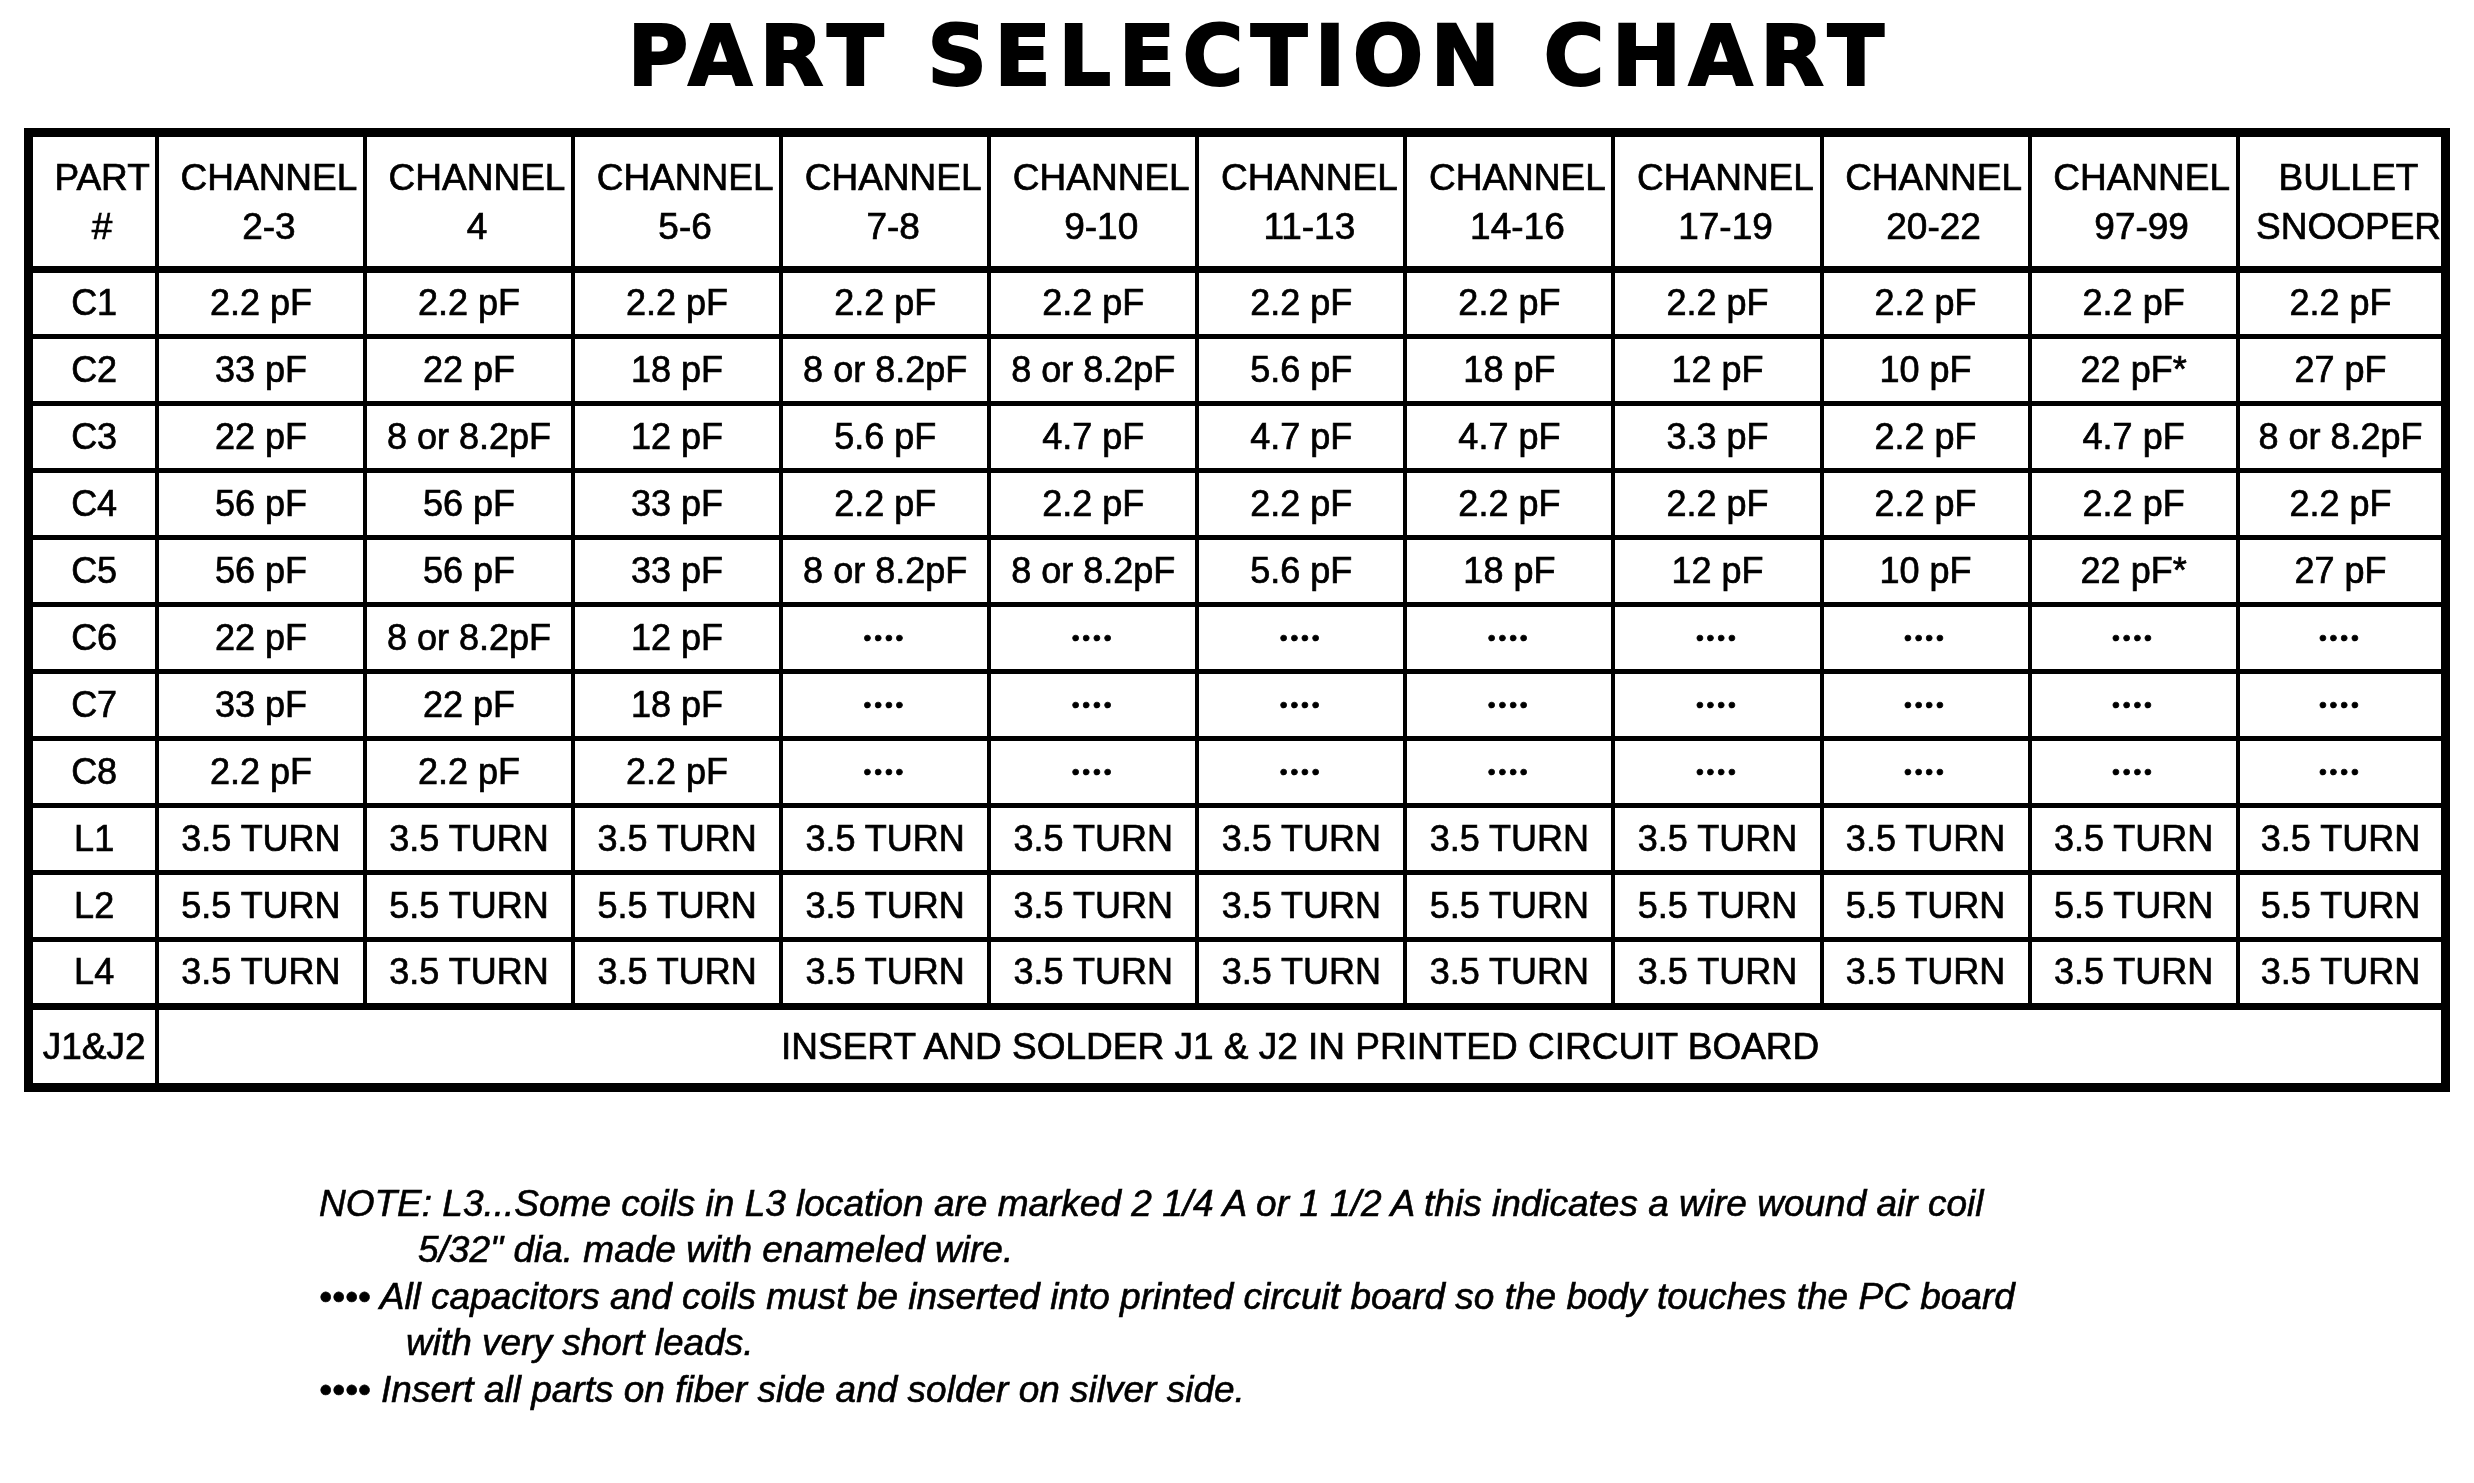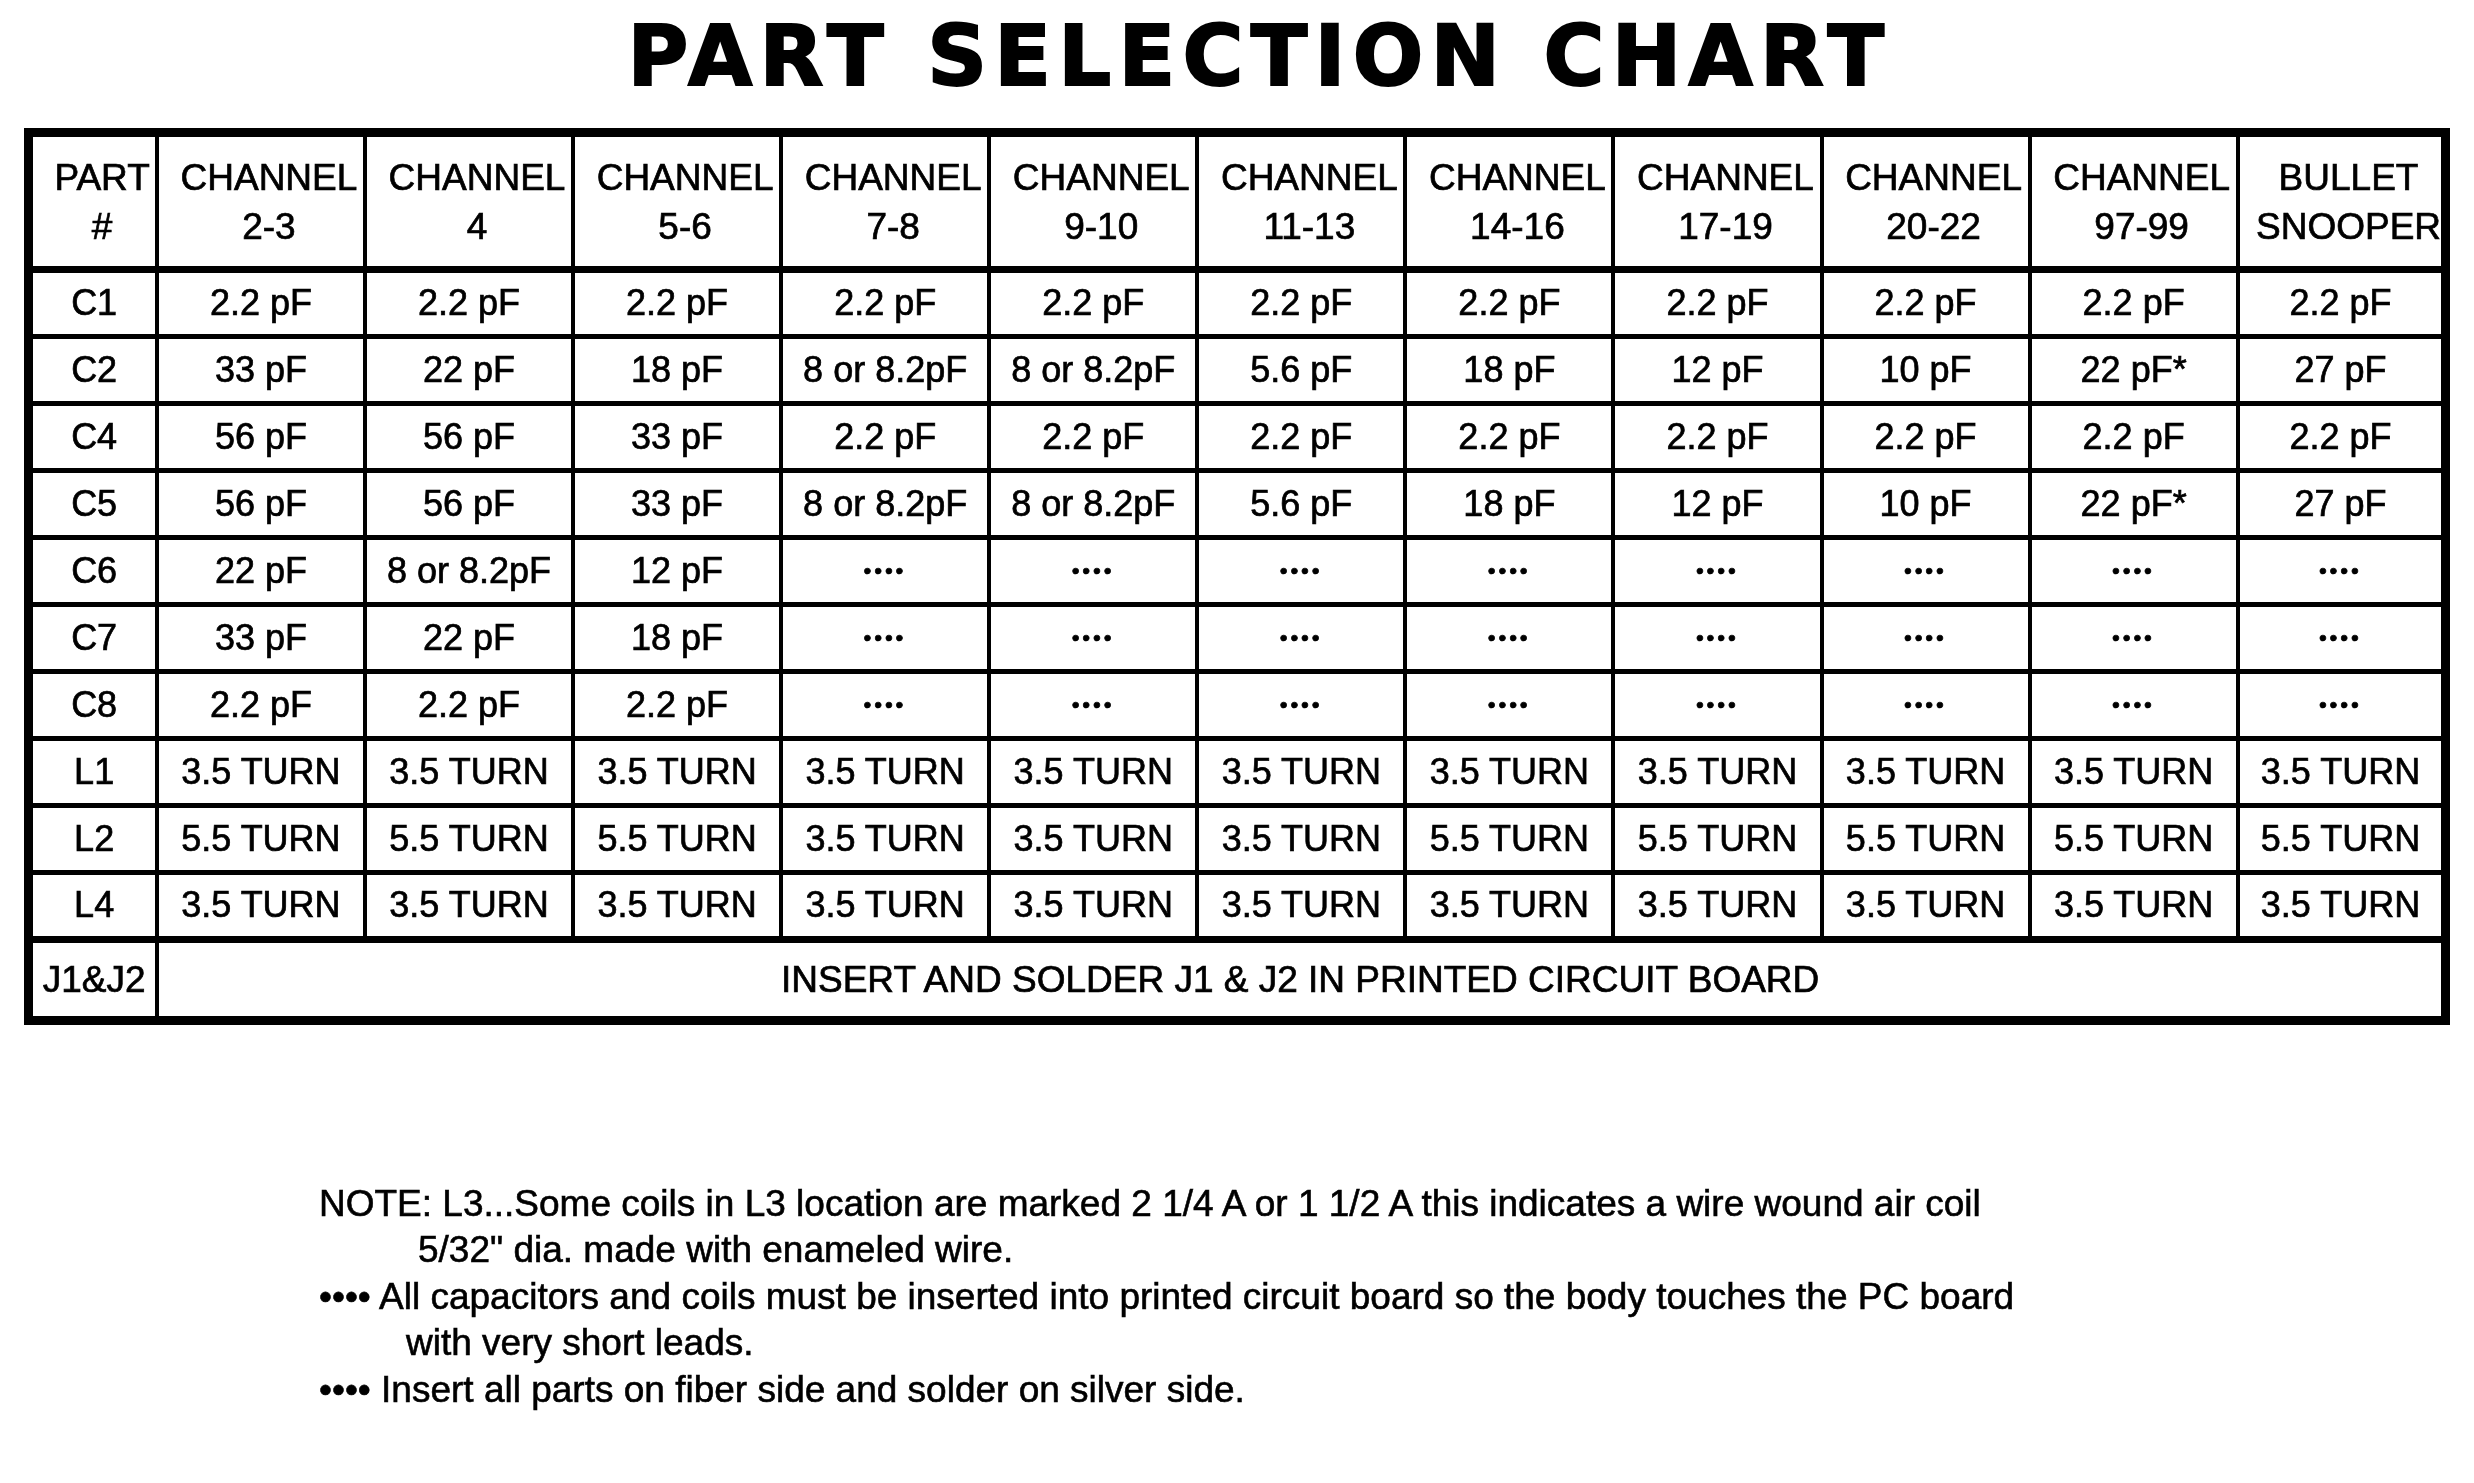--- a/index.html
+++ b/index.html
@@ -70,21 +70,21 @@
   }
   .notes {
     position: absolute;
     left: 319px;
     top: 1181px;
     font-size: 37px;
     line-height: 46px;
     -webkit-text-stroke: 0.6px #000;
     white-space: nowrap;
   }
-  .note { margin-bottom: 0.8px; }
+  .note { margin-bottom: 0.8px; font-style: italic; }
   .ind1 { margin-left: 99px; }
   .ind2 { margin-left: 87px; }
 </style>
 </head>
 <body>
 
 <div class="page-title">PART SELECTION CHART</div>
 
 <div class="table-wrap">
   <table>
@@ -175,20 +175,34 @@
           <td>22 pF</td>
           <td>18 pF</td>
           <td>8 or 8.2pF</td>
           <td>8 or 8.2pF</td>
           <td>5.6 pF</td>
           <td>18 pF</td>
           <td>12 pF</td>
           <td>10 pF</td>
           <td>22 pF*</td>
           <td>27 pF</td>
+        </tr>
+        <tr>
+          <td>C3</td>
+          <td>22 pF</td>
+          <td>8 or 8.2pF</td>
+          <td>12 pF</td>
+          <td>5.6 pF</td>
+          <td>4.7 pF</td>
+          <td>4.7 pF</td>
+          <td>4.7 pF</td>
+          <td>3.3 pF</td>
+          <td>2.2 pF</td>
+          <td>4.7 pF</td>
+          <td>8 or 8.2pF</td>
         </tr>
         <tr>
           <td>C4</td>
           <td>56 pF</td>
           <td>56 pF</td>
           <td>33 pF</td>
           <td>2.2 pF</td>
           <td>2.2 pF</td>
           <td>2.2 pF</td>
           <td>2.2 pF</td>

